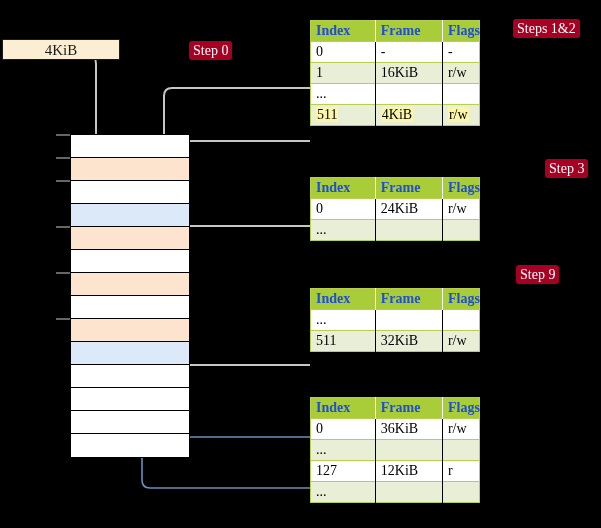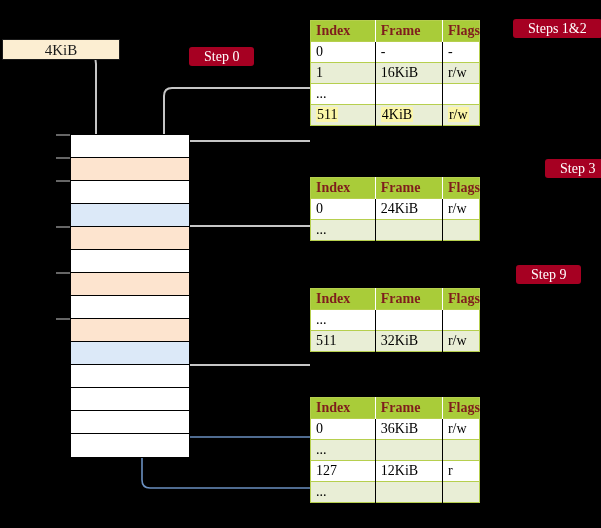--- a/index.html
+++ b/index.html
@@ -45,21 +45,21 @@
     color: #1a1a1a;
   }
 
   
   .step-badge {
     position: absolute;
     background: #a60022;
     color: #ffffff;
     font-size: 14px;
     line-height: 19px;
-    padding: 0 15px;
+    padding: 0 4px;
     border-radius: 3px;
     white-space: nowrap;
     box-sizing: border-box;
   }
 
   
   #memcol {
     position: absolute;
     left: 70px;
     top: 134px;
@@ -91,21 +91,21 @@
   .ptable {
     position: absolute;
     border-collapse: collapse;
     border: 1px solid #b6cf4e;
     font-size: 14px;
     background: #ffffff;
     table-layout: fixed;
   }
   .ptable th {
     background: #a9cc39;
-    color: #7f1d1d;
+    color: #1d4ed8;
     font-weight: bold;
     text-align: left;
     padding: 2px 5px;
     font-size: 14px;
     height: 20px;
     border-right: 1px solid #ffffff;
     box-sizing: border-box;
   }
   .ptable th:last-child { border-right: none; }
   .ptable td {
@@ -155,21 +155,21 @@
 
     <path d="M 310,365 L 185,365 Q 177,365 177,357 L 177,312" fill="none" stroke="#c6c6c6" stroke-width="2" marker-end="url(#arrow-gray-up)"></path>
 
     <path d="M 310,437 L 168,437 Q 160,437 160,429 L 160,334" fill="none" stroke="#6a8fc0" stroke-width="1.6" marker-end="url(#arrow-blue-up)"></path>
 
     <path d="M 310,488 L 150,488 Q 142,488 142,480 L 142,212" fill="none" stroke="#6a8fc0" stroke-width="1.6" marker-end="url(#arrow-blue-up)"></path>
   </svg>
 
   <div class="size-label" style="left:2px; top:39px; width:118px; height:21px;">4KiB</div>
 
-  <div class="step-badge" style="left:189px; top:41px;margin-top:6px;">Step 0</div>
+  <div class="step-badge" style="left:189px; top:41px;">Step 0</div>
   <div class="step-badge" style="left:513px; top:19px;">Steps 1&amp;2</div>
   <div class="step-badge" style="left:545px; top:159px;">Step 3</div>
   <div class="step-badge" style="left:516px; top:265px;">Step 9</div>
 
   <div id="memcol">
       <div class="mem-row white">
         <span class="tick"></span>
       </div>
       <div class="mem-row orange">
         <span class="tick"></span>

